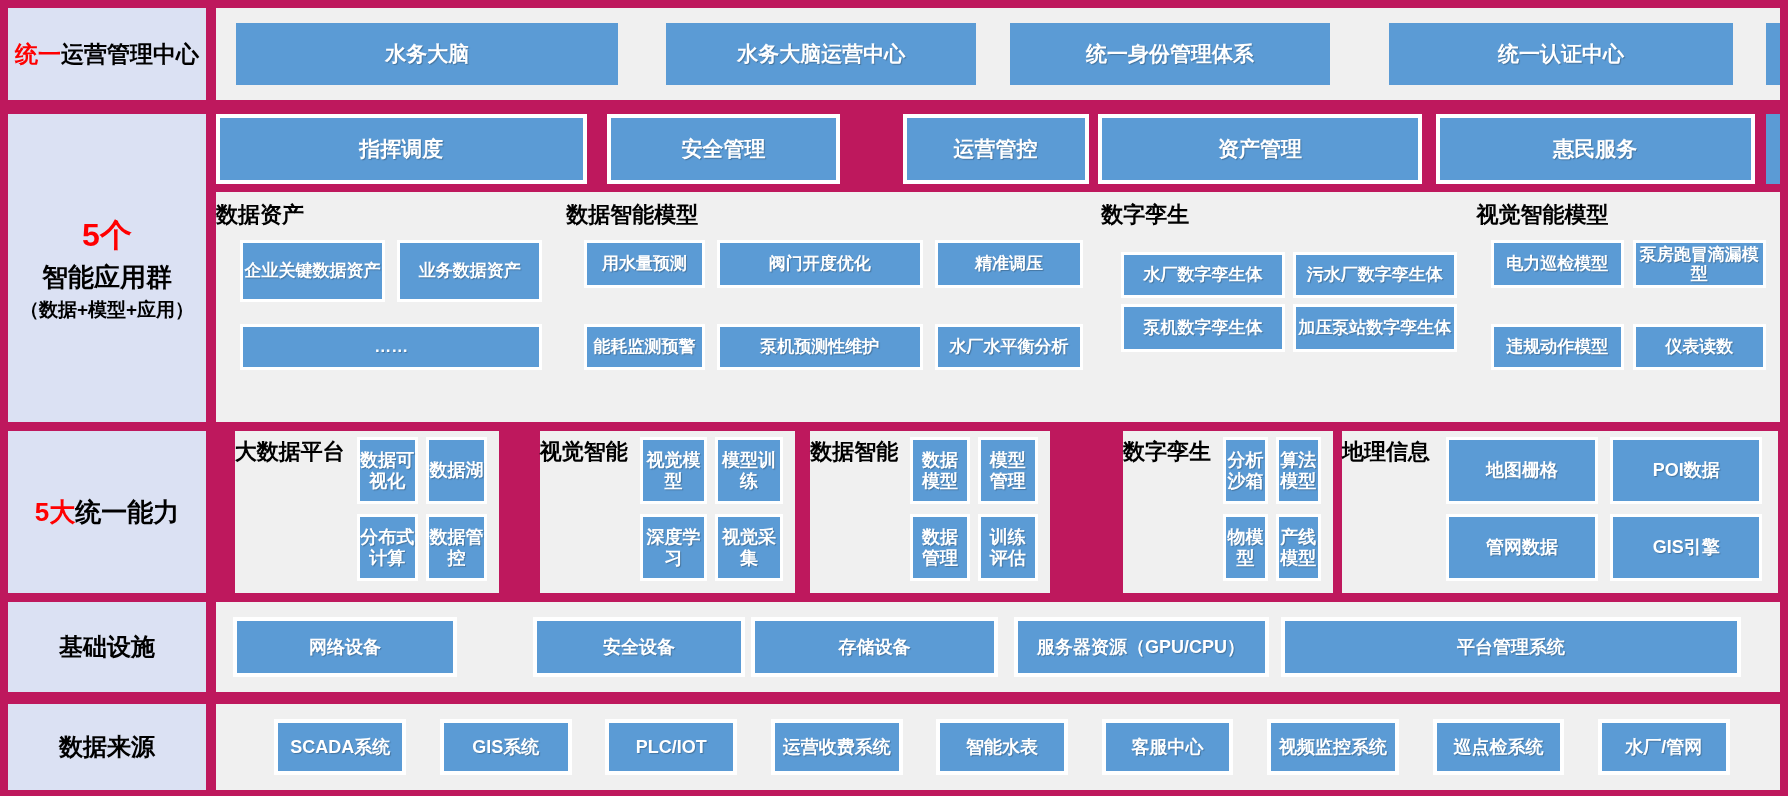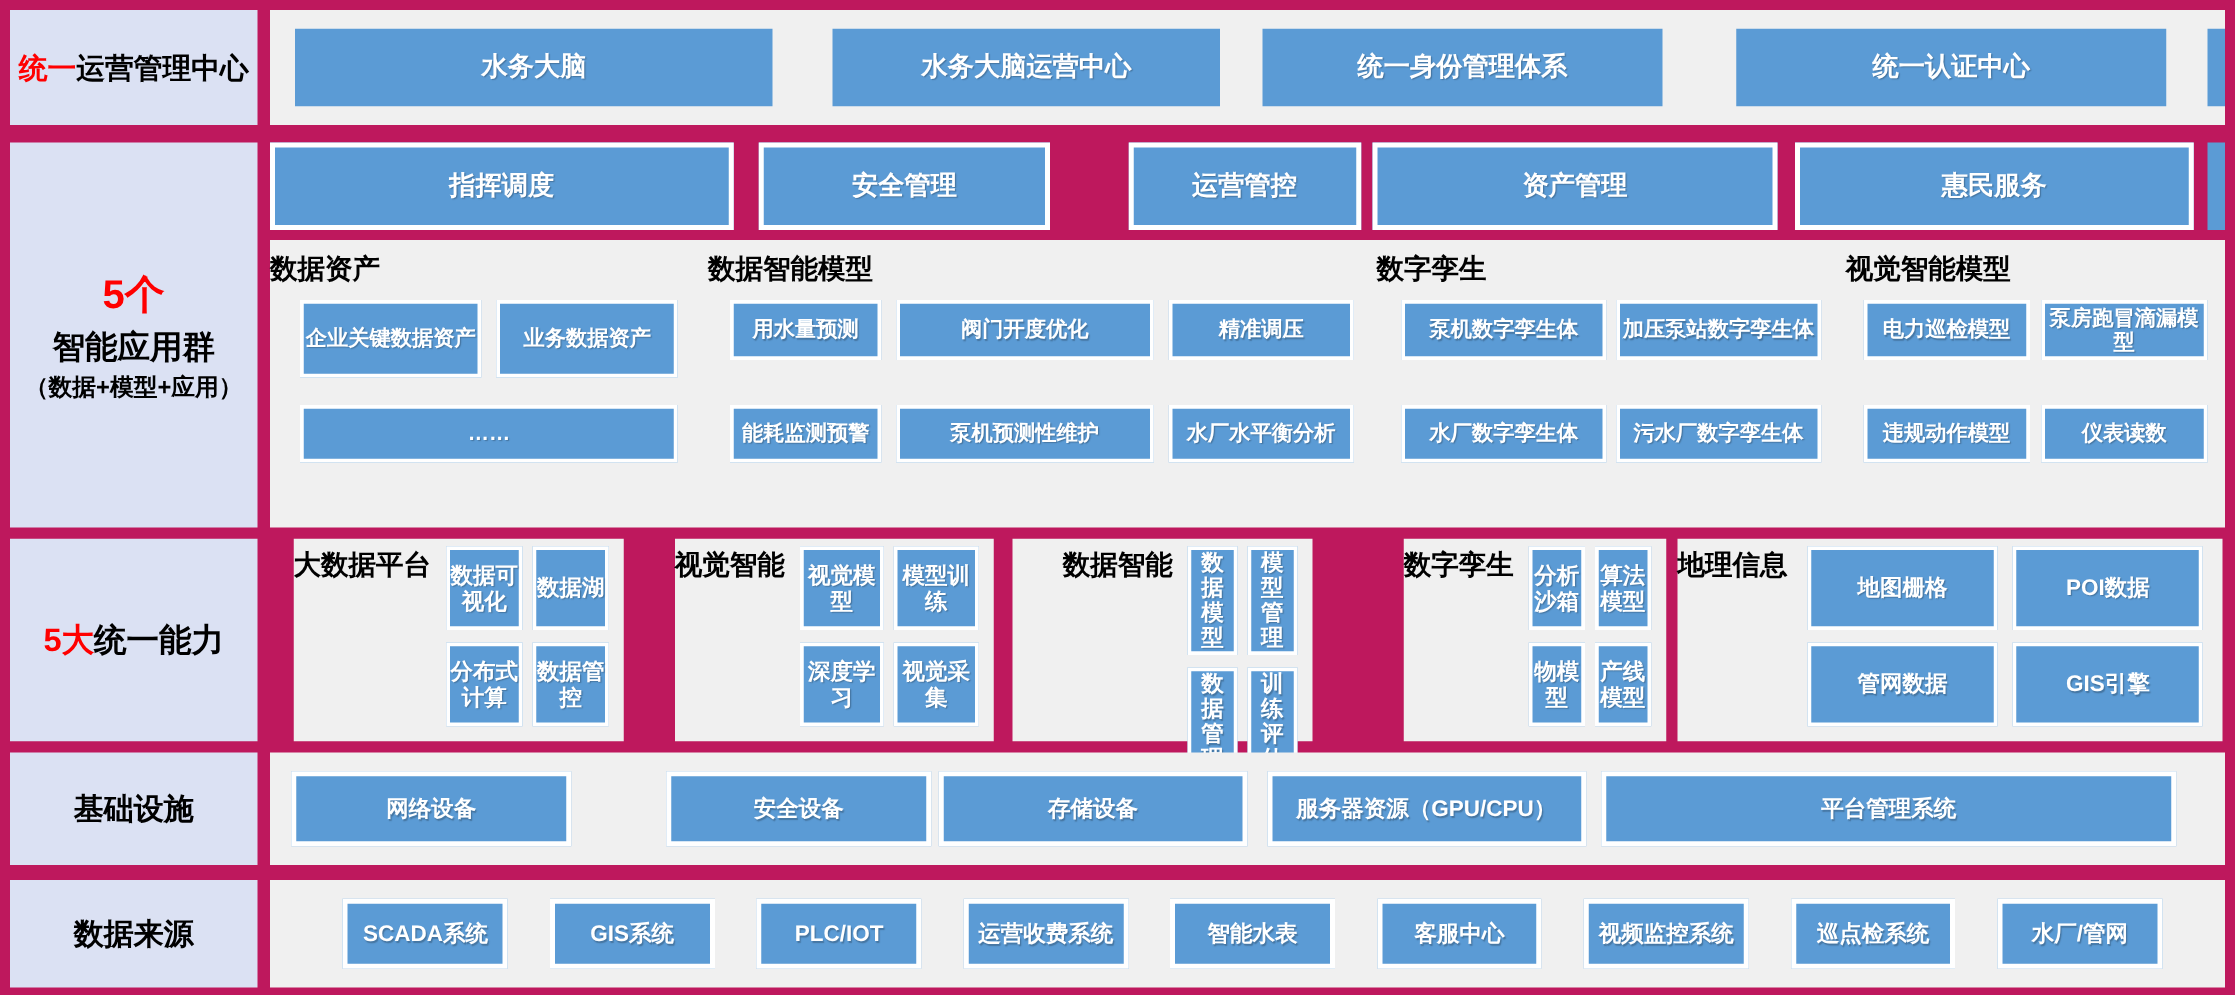--- a/index.html
+++ b/index.html
@@ -113,27 +113,27 @@
             <div class="bb gapL" style="flex:1.47;">精准调压</div>
           </div>
           <div class="grow rowB">
             <div class="bb" style="flex:1.18;">能耗监测预警</div>
             <div class="bb gapL" style="flex:2.06;">泵机预测性维护</div>
             <div class="bb gapL" style="flex:1.47;">水厂水平衡分析</div>
           </div>
         </div>
         <div class="group g3" style="width:24%;">
           <div class="gtitle">数字孪生</div>
+          <div class="grow rowB">
+            <div class="bb">水厂数字孪生体</div>
+            <div class="bb" style="margin-left:8px;">污水厂数字孪生体</div>
+          </div>
           <div class="grow rowA">
             <div class="bb">泵机数字孪生体</div>
             <div class="bb" style="margin-left:8px;">加压泵站数字孪生体</div>
-          </div>
-          <div class="grow rowB">
-            <div class="bb">水厂数字孪生体</div>
-            <div class="bb" style="margin-left:8px;">污水厂数字孪生体</div>
           </div>
         </div>
         <div class="group g4" style="width:19.4%;">
           <div class="gtitle">视觉智能模型</div>
           <div class="grow rowA">
             <div class="bb">电力巡检模型</div>
             <div class="bb" style="margin-left:9px;">泵房跑冒滴漏模型</div>
           </div>
           <div class="grow rowB">
             <div class="bb">违规动作模型</div>
@@ -160,21 +160,21 @@
       </div>
       <div class="cap" style="margin-left:2.6%;width:16.3%;">
         <div class="gtitle">视觉智能</div>
         <div class="capgrid">
           <div class="bb">视觉模型</div>
           <div class="bb">模型训练</div>
           <div class="bb">深度学习</div>
           <div class="bb">视觉采集</div>
         </div>
       </div>
-      <div class="cap" style="margin-left:1%;width:15.3%;padding-left:40px;">
+      <div class="cap" style="margin-left:1%;width:15.3%;">
         <div class="gtitle">数据智能</div>
         <div class="capgrid">
           <div class="bb">数据模型</div>
           <div class="bb">模型管理</div>
           <div class="bb">数据管理</div>
           <div class="bb">训练评估</div>
         </div>
       </div>
       <div class="cap" style="margin-left:4.7%;width:13.4%;">
         <div class="gtitle">数字孪生</div>

